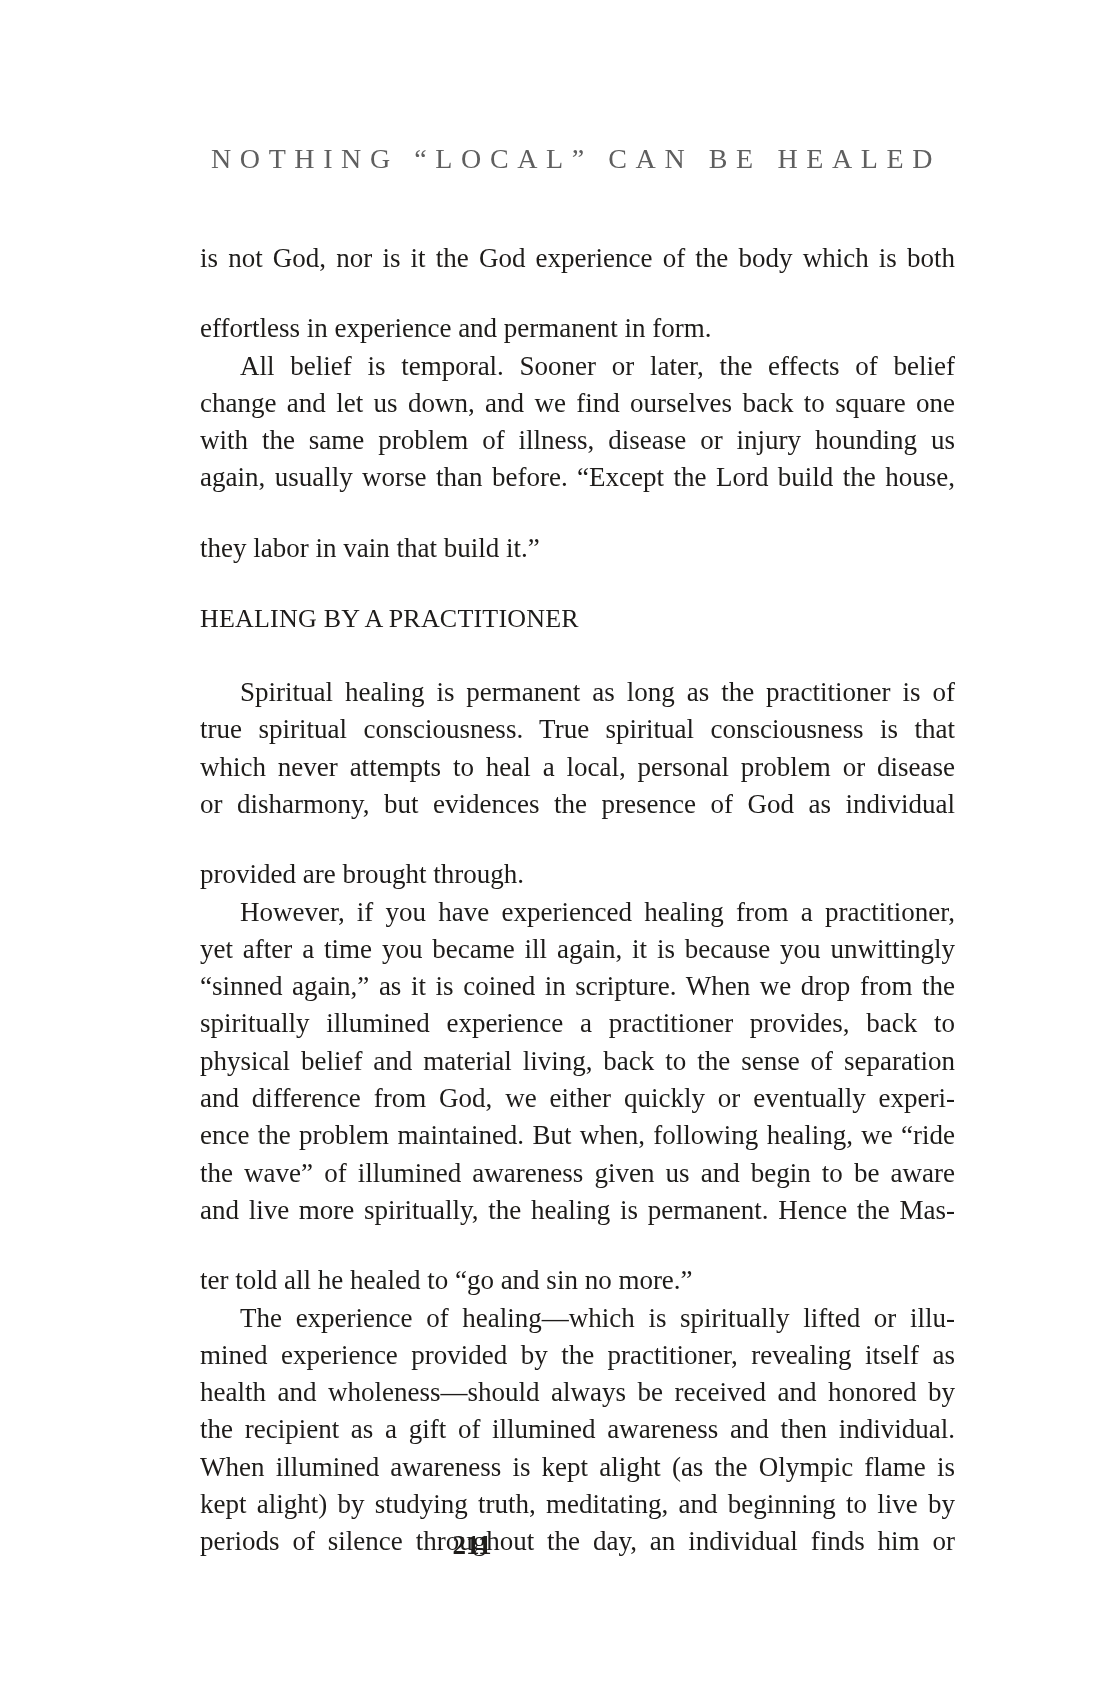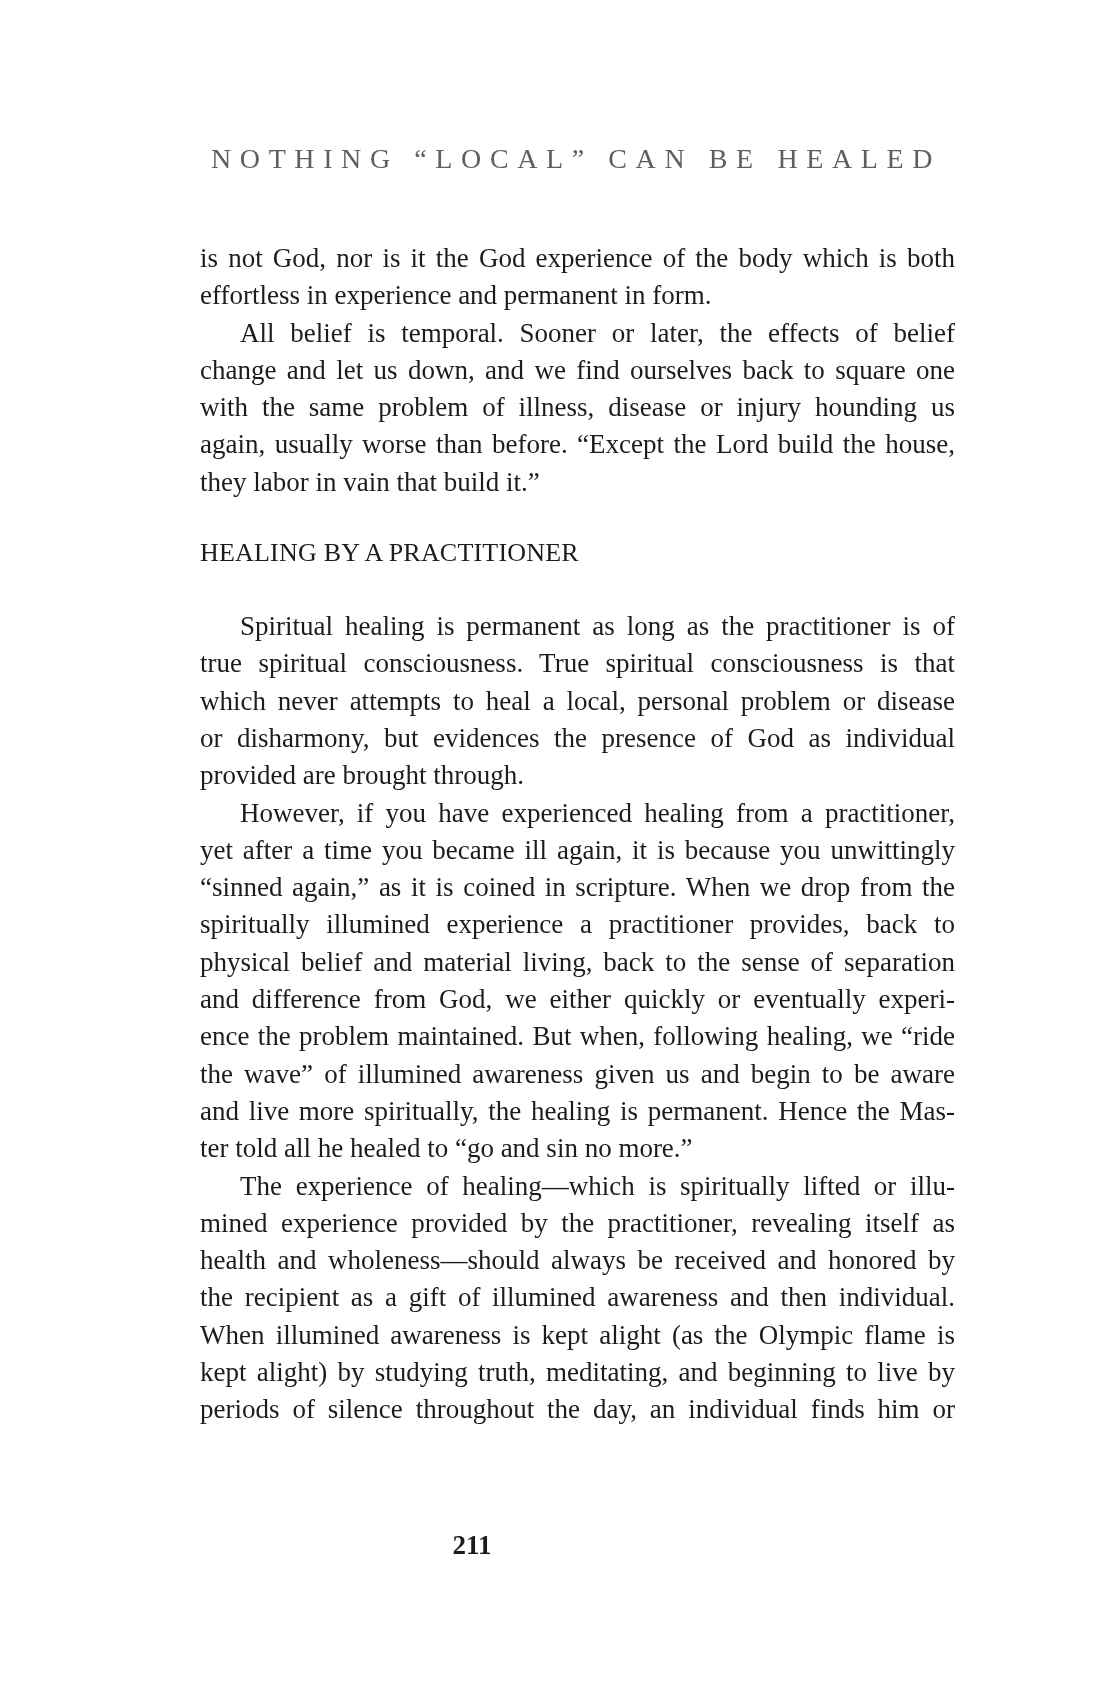--- a/index.html
+++ b/index.html
@@ -38,20 +38,21 @@
       display: block;
       height: 37.3px;
       line-height: 37.3px;
       font-size: 27px;
       white-space: nowrap;
       text-align: justify;
       text-align-last: justify;
     }
     .line.last {
       text-align-last: left;
+      margin-top: 33px;
     }
     .line.indent {
       padding-left: 40px;
     }
     .subhead {
       display: block;
       text-align: left;
       font-size: 26px;
       line-height: 37px;
       margin-top: 33px;

